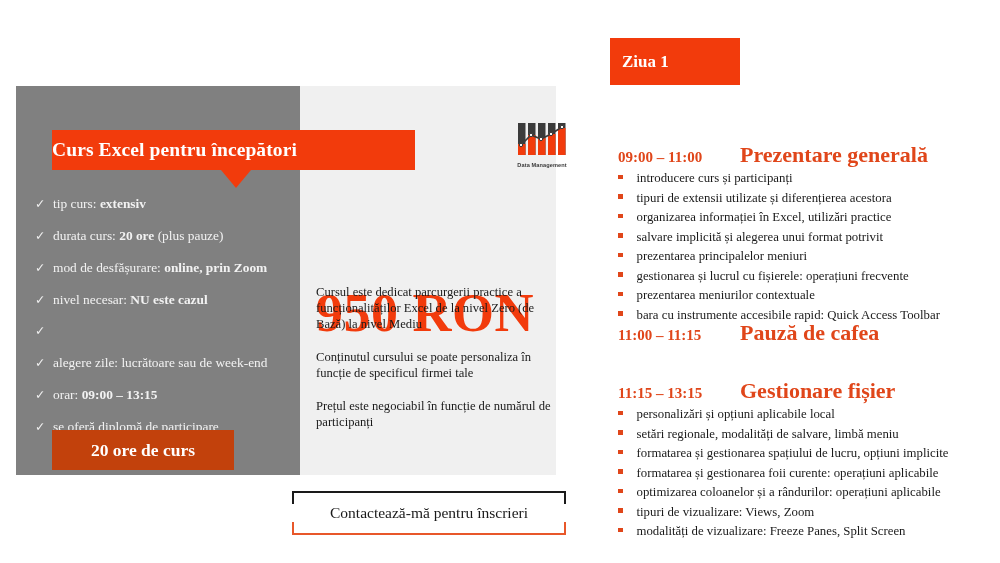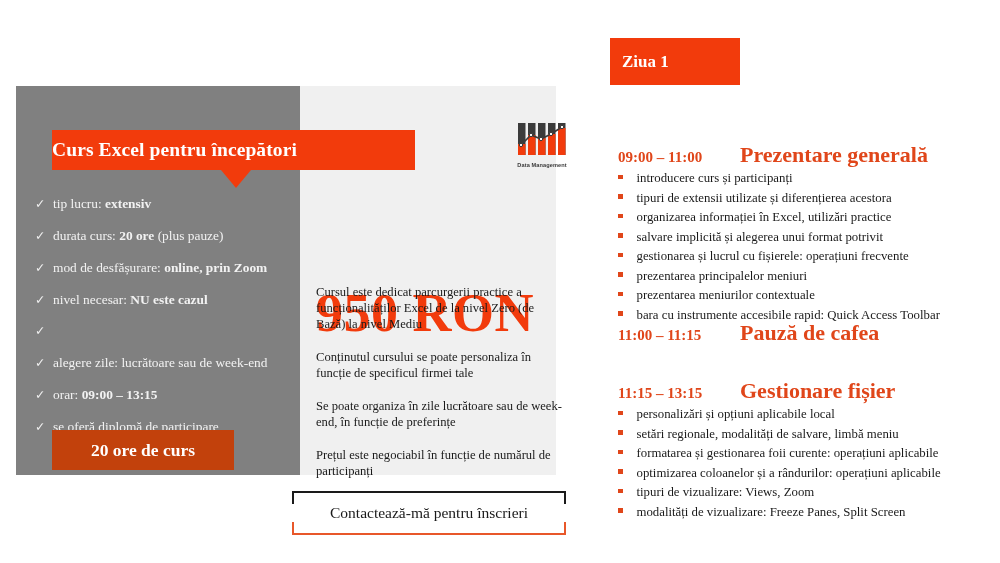--- a/index.html
+++ b/index.html
@@ -266,21 +266,21 @@
   <div id="light-panel"></div>
 
   <div id="title-banner">
     <span class="title-text">Curs Excel pentru începători</span>
   </div>
   <div id="title-pointer"></div>
 
   <div id="checklist">
     <div class="check-row">
       <span class="check-mark">✓</span>
-      <span class="check-text"><span>tip lucru: </span><b>extensiv</b><span></span></span>
+      <span class="check-text"><span>tip curs: </span><b>extensiv</b><span></span></span>
     </div>
     <div class="check-row">
       <span class="check-mark">✓</span>
       <span class="check-text"><span>durata curs: </span><b>20 ore</b><span> (plus pauze)</span></span>
     </div>
     <div class="check-row">
       <span class="check-mark">✓</span>
       <span class="check-text"><span>mod de desfășurare: </span><b>online, prin Zoom</b><span></span></span>
     </div>
     <div class="check-row">
@@ -330,21 +330,20 @@
       </svg>
     </span>
     <div class="logo-caption">Data Management</div>
   </div>
 
   <div id="price">950 RON</div>
 
   <div id="description">
     <p>Cursul este dedicat parcurgerii practice a funcționalităților Excel de la nivel Zero (de Bază) la nivel Mediu</p>
     <p>Conținutul cursului se poate personaliza în funcție de specificul firmei tale</p>
-    <p>Se poate organiza în zile lucrătoare sau de week-end, în funcție de preferințe</p>
     <p>Prețul este negociabil în funcție de numărul de participanți</p>
   </div>
 </div>
 
 <div id="contact-box">
   <div id="contact-bracket-top"></div>
   <div id="contact-bracket-bottom"></div>
   <div id="contact-label">Contactează-mă pentru înscrieri</div>
 </div>
 
@@ -371,25 +370,25 @@
       <li>
           <span class="sq"></span>
           <span>organizarea informației în Excel, utilizări practice</span>
         </li>
       <li>
           <span class="sq"></span>
           <span>salvare implicită și alegerea unui format potrivit</span>
         </li>
       <li>
           <span class="sq"></span>
+          <span>prezentarea principalelor meniuri</span>
+        </li>
+      <li>
+          <span class="sq"></span>
           <span>gestionarea și lucrul cu fișierele: operațiuni frecvente</span>
-        </li>
-      <li>
-          <span class="sq"></span>
-          <span>prezentarea principalelor meniuri</span>
         </li>
       <li>
           <span class="sq"></span>
           <span>prezentarea meniurilor contextuale</span>
         </li>
       <li>
           <span class="sq"></span>
           <span>bara cu instrumente accesibile rapid: Quick Access Toolbar</span>
         </li>
     </ul>
@@ -411,20 +410,24 @@
       <li>
           <span class="sq"></span>
           <span>personalizări și opțiuni aplicabile local</span>
         </li>
       <li>
           <span class="sq"></span>
           <span>setări regionale, modalități de salvare, limbă meniu</span>
         </li>
       <li>
           <span class="sq"></span>
+          <span>formatarea și gestionarea spațiului de lucru, opțiuni implicite</span>
+        </li>
+      <li>
+          <span class="sq"></span>
           <span>formatarea și gestionarea foii curente: operațiuni aplicabile</span>
         </li>
       <li>
           <span class="sq"></span>
           <span>optimizarea coloanelor și a rândurilor: operațiuni aplicabile</span>
         </li>
       <li>
           <span class="sq"></span>
           <span>tipuri de vizualizare: Views, Zoom</span>
         </li>

